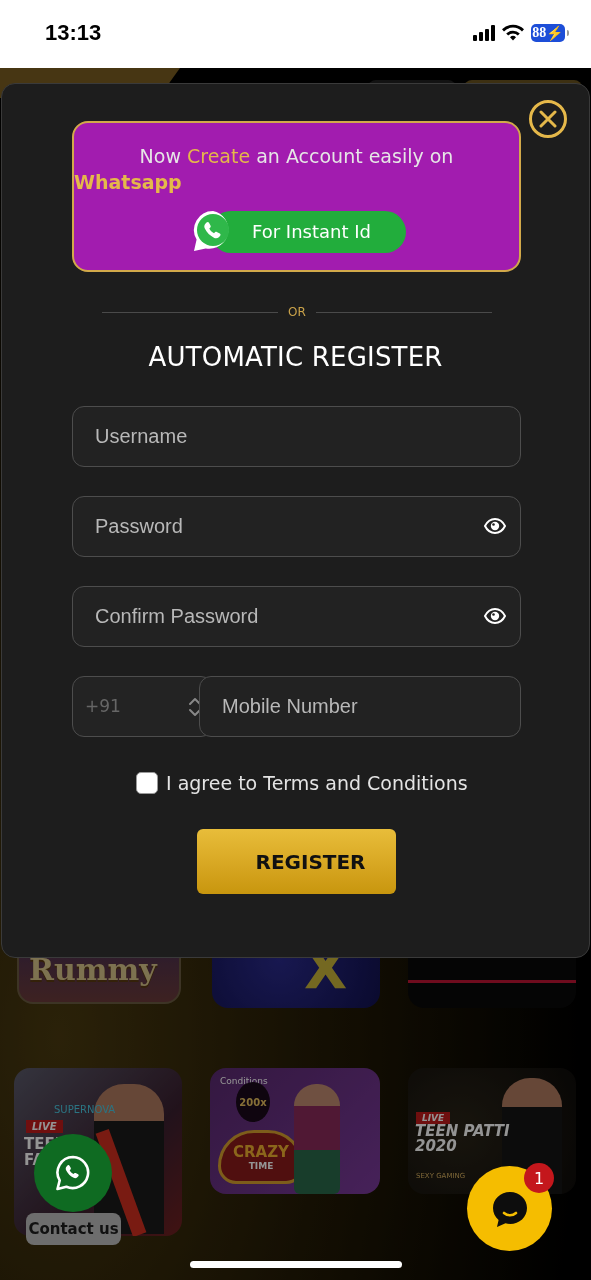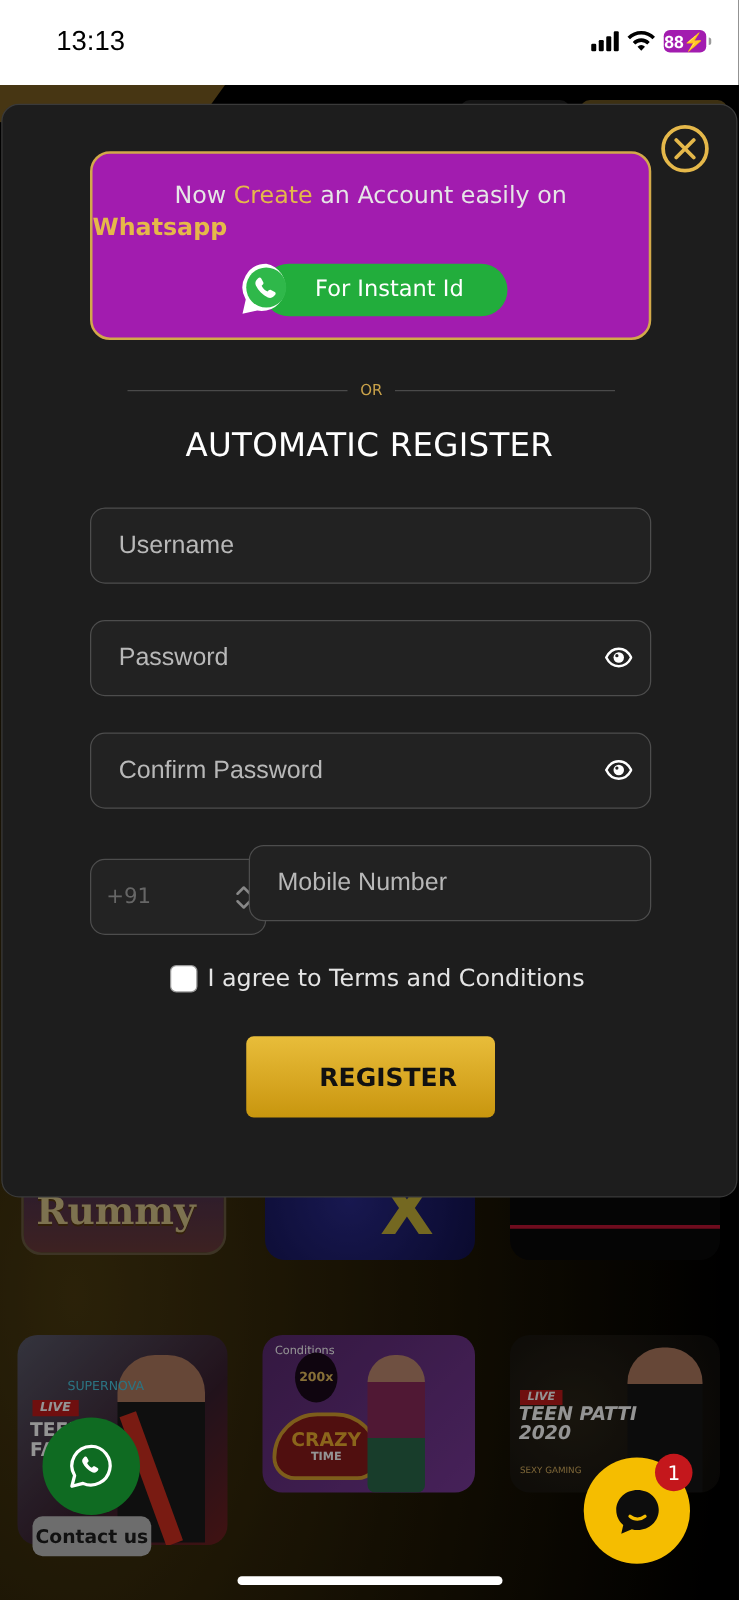--- a/index.html
+++ b/index.html
@@ -1,25 +1,25 @@
 <!DOCTYPE html>
 <html><head>
 <meta charset="utf-8">
 <style>
   * { box-sizing: border-box; margin: 0; padding: 0; }
   html, body { width: 591px; height: 1280px; overflow: hidden; }
   body { font-family: "DejaVu Sans", sans-serif; background: #000; position: relative; }
 
   
   .statusbar { position: absolute; top: 0; left: 0; width: 591px; height: 68px; background: #fff; }
-  .statusbar .time { position: absolute; left: 45px; top: 20px; font-size: 22px; font-weight: 400; color: #000; font-family: "Liberation Sans", sans-serif; }
+  .statusbar .time { position: absolute; left: 45px; top: 20px; font-size: 22px; font-weight: 700; color: #000; font-family: "Liberation Sans", sans-serif; }
   .statusbar .icons { position: absolute; right: 26px; top: 24px; display: flex; align-items: center; gap: 6px; }
   .signal { display: flex; align-items: flex-end; gap: 2px; height: 16px; }
   .signal span { width: 4px; background: #000; border-radius: 1px; }
-  .battery { width: 34px; height: 18px; background: #a21caf; border-radius: 5px; color: #fff; font-size: 14px; font-weight: 700; display: flex; align-items: center; justify-content: center; font-family: Liberation Sans, sans-serif; position: relative; }
+  .battery { width: 34px; height: 18px; background: #1d4ed8; border-radius: 5px; color: #fff; font-size: 14px; font-weight: 700; display: flex; align-items: center; justify-content: center; font-family: Liberation Serif, serif; position: relative; }
   .battery::after { content: ""; position: absolute; right: -4px; top: 6px; width: 2px; height: 6px; background: #9a9a9a; border-radius: 0 2px 2px 0; }
 
   
   .page-bg { position: absolute; top: 68px; left: 0; width: 591px; height: 1212px;
     background: radial-gradient(ellipse at 10% 80%, #4a3a10 0%, #241b06 35%, #000 70%); }
   .bg-gold-wedge { position: absolute; top: 68px; left: 0; width: 180px; height: 30px; background: #7a5e22; clip-path: polygon(0 0, 100% 0, 88% 100%, 0 100%); }
   .bg-pill1 { position: absolute; top: 80px; left: 368px; width: 88px; height: 20px; background: #222; border-radius: 8px; }
   .bg-pill2 { position: absolute; top: 80px; left: 464px; width: 118px; height: 20px; background: #6a5420; border-radius: 8px; }
 
   .tile { position: absolute; border-radius: 16px; overflow: hidden; }
@@ -76,21 +76,21 @@
 
   .field { position: absolute; left: 70px; width: 449px; height: 61px; border: 1.5px solid #4d4d4d; border-radius: 12px; background: #222; }
   .field input { position: absolute; left: 0; top: 0; width: 100%; height: 100%; background: transparent; border: none; outline: none; padding-left: 22px; font-size: 20px; color: #ddd; font-family: Liberation Sans, sans-serif; }
   .field input::placeholder { color: #b8b8b8; }
   .field .eye { position: absolute; right: 14px; top: 20px; width: 22px; height: 18px; cursor: pointer; }
 
   .f-user { top: 322px; }
   .f-pass { top: 412px; }
   .f-conf { top: 502px; }
 
-  .cc { position: absolute; left: 70px; top: 592px; width: 141px; height: 61px; border: 1.5px solid #4d4d4d; border-radius: 12px; background: #232323; cursor: pointer; margin-top: 11px; }
+  .cc { position: absolute; left: 70px; top: 592px; width: 141px; height: 61px; border: 1.5px solid #4d4d4d; border-radius: 12px; background: #232323; cursor: pointer; }
   .cc .val { position: absolute; left: 12px; top: 19px; font-size: 17px; color: #666; }
   .cc .chev { position: absolute; right: 10px; top: 18px; width: 14px; height: 24px; }
   .f-mobile { left: 197px; top: 592px; width: 322px; }
 
   .agree { position: absolute; top: 688px; left: 134px; display: flex; align-items: center; gap: 8px; }
   .agree .box { width: 22px; height: 22px; background: #fff; border-radius: 5px; border: 1px solid #999; cursor: pointer; }
   .agree .txt { font-size: 19px; color: #e4e4e4; }
 
   .reg-btn { position: absolute; left: 195px; top: 745px; width: 199px; height: 65px; border-radius: 6px; background: linear-gradient(180deg,#e8bd3a 0%,#d6a520 60%,#c8960e 100%); display: flex; align-items: center; justify-content: center; font-size: 20px; font-weight: 800; color: #111; cursor: pointer; padding-left: 28px; }
 

